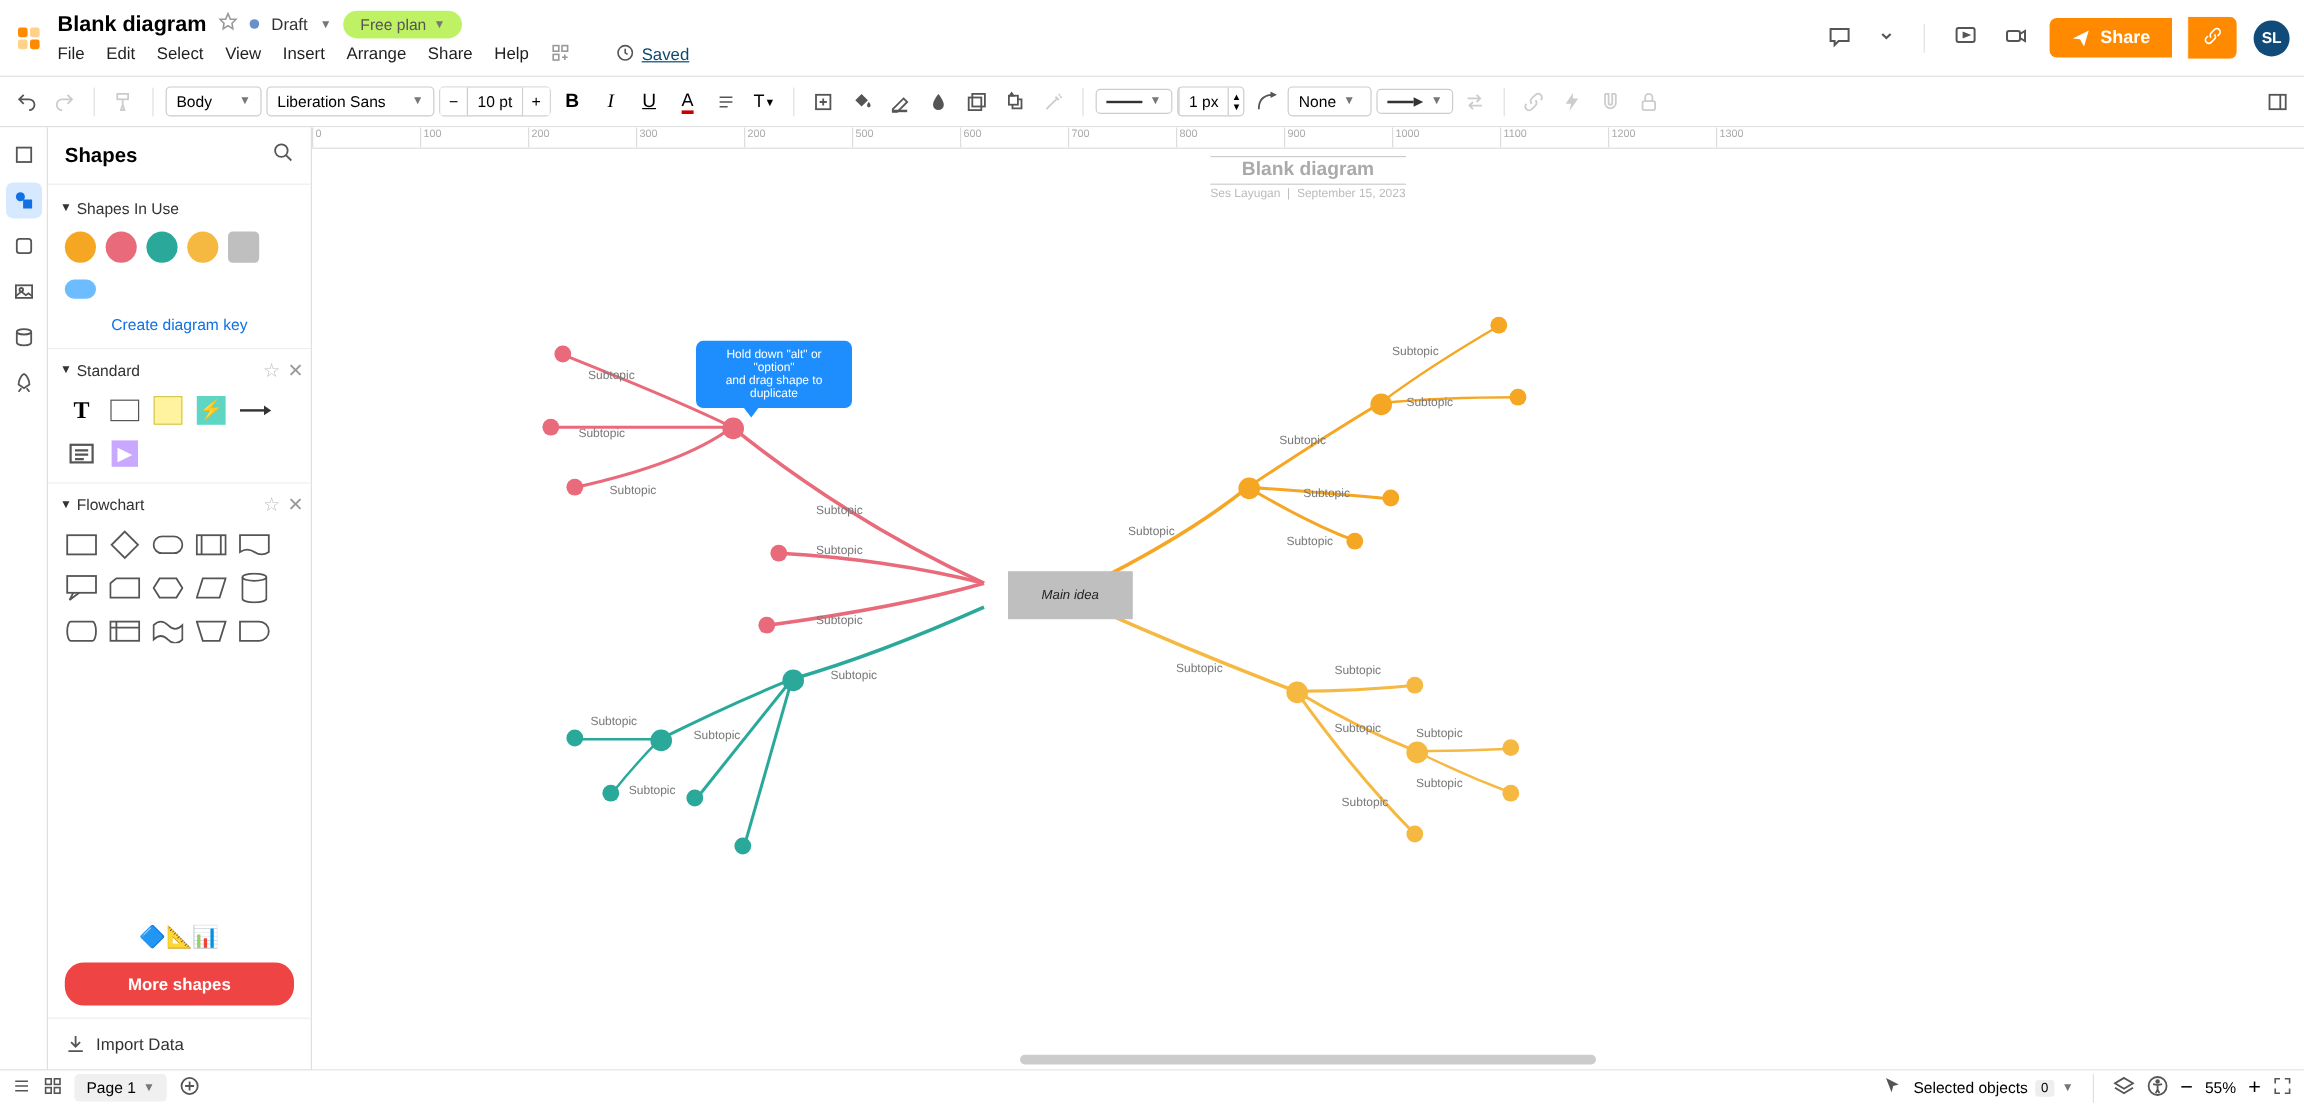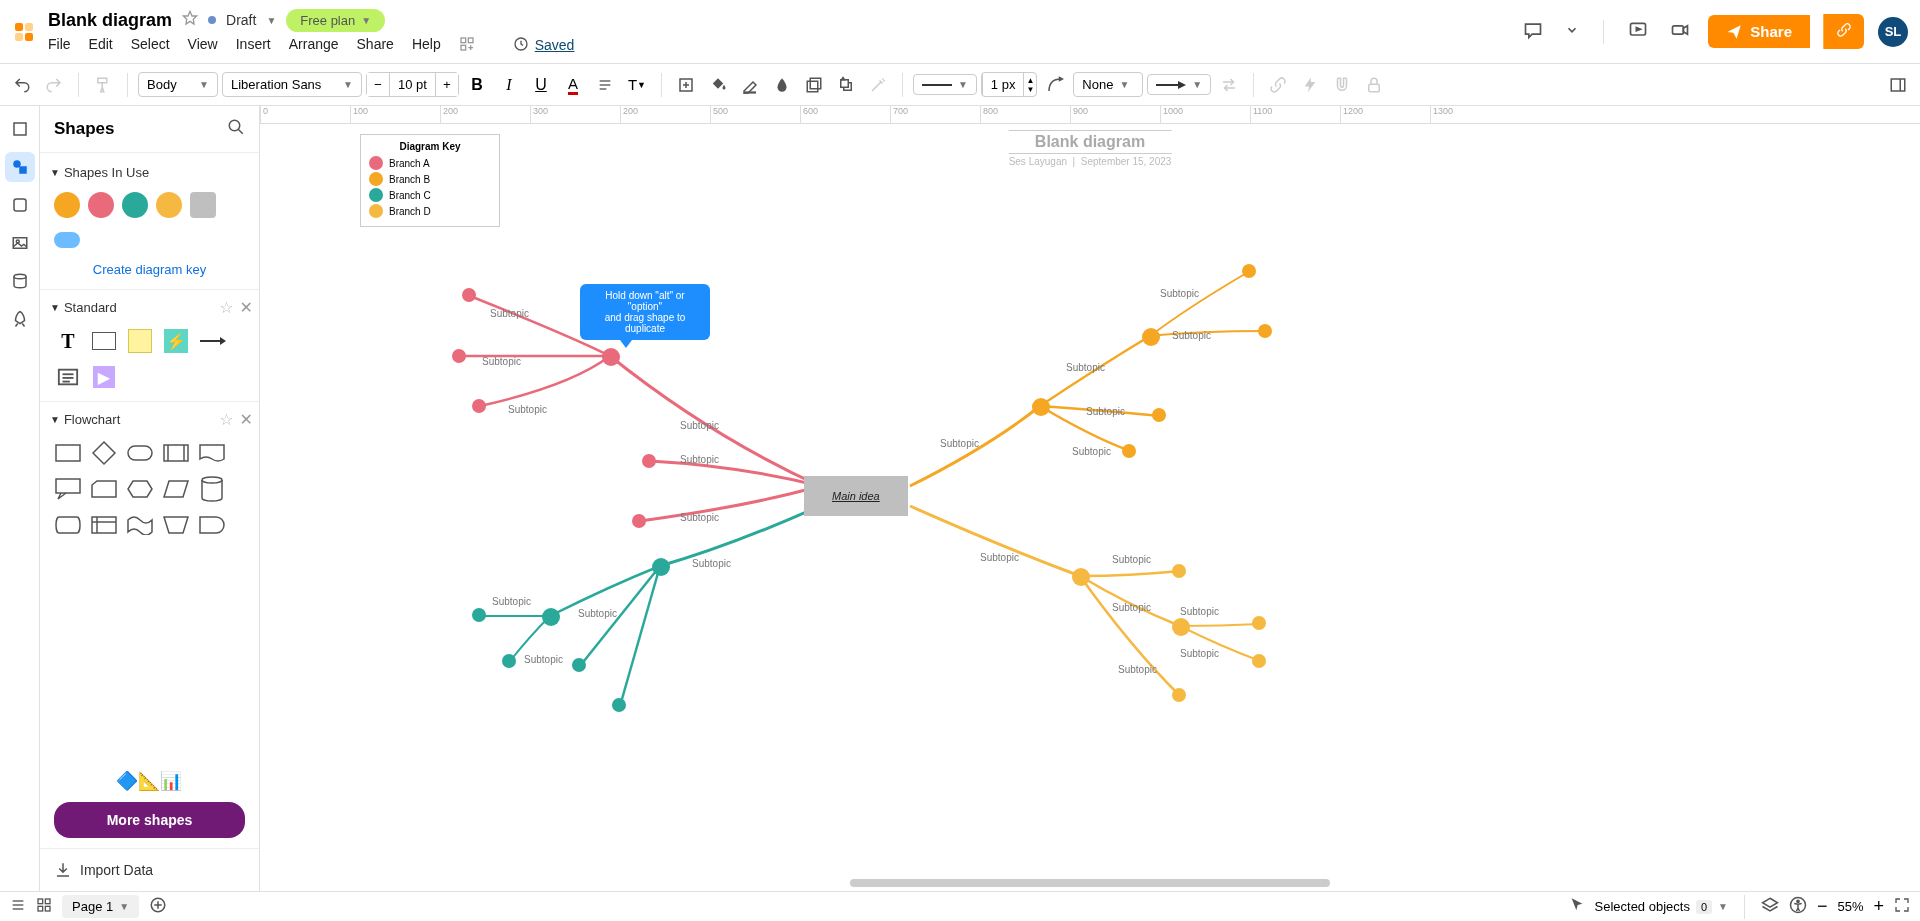--- a/index.html
+++ b/index.html
@@ -53,21 +53,21 @@
 .section-hdr-right { display: flex; align-items: center; gap: 6px; padding-right: 6px; }
 .shape-grid { display: flex; flex-wrap: wrap; gap: 8px; padding: 6px 14px; }
 .color-circle { width: 26px; height: 26px; border-radius: 50%; cursor: pointer; }
 .shape-cell { width: 28px; height: 28px; display: flex; align-items: center; justify-content: center; cursor: pointer; }
 .create-key { color: #1071e5; font-size: 13px; text-align: center; padding: 8px 0; cursor: pointer; }
 .small-box { width: 24px; height: 18px; border: 1px solid #555; background: #fff; }
 .sticky-note { width: 24px; height: 24px; background: #fff3a0; border: 1px solid #d6c94f; }
 .lightning { width: 24px; height: 24px; background: #5fd6c4; display: flex; align-items: center; justify-content: center; }
 .arrow-shape { width: 24px; height: 2px; background: #333; position: relative; }
 .arrow-shape::after { content: ''; position: absolute; right: -2px; top: -3px; border-left: 6px solid #333; border-top: 4px solid transparent; border-bottom: 4px solid transparent; }
-.more-shapes-btn { margin: 10px 14px; background: #701a75; color: #fff; border: none; border-radius: 16px; padding: 10px; font-size: 14px; font-weight: 600; cursor: pointer; }
+.more-shapes-btn { margin: 10px 14px; background: #ef4444; color: #fff; border: none; border-radius: 16px; padding: 10px; font-size: 14px; font-weight: 600; cursor: pointer; }
 .import-data { display: flex; align-items: center; gap: 8px; padding: 12px 14px; cursor: pointer; font-size: 14px; color: #333; border-top: 1px solid #eee; }
 
 
 .canvas-wrap { flex: 1; position: relative; background: #fff; overflow: hidden; }
 .canvas-inner { position: absolute; inset: 0; }
 .ruler-top { height: 18px; border-bottom: 1px solid #ddd; display: flex; font-size: 9px; color: #aaa; overflow: hidden; }
 .ruler-top span { display: inline-block; width: 90px; border-left: 1px solid #ddd; padding-left: 2px; }
 .scroll-h { position: absolute; bottom: 4px; left: 50%; transform: translateX(-50%); width: 480px; height: 8px; background: #ccc; border-radius: 4px; }
 .diagram-key { position: absolute; left: 100px; top: 28px; width: 140px; border: 1px solid #ccc; background: #fff; padding: 6px 8px; font-size: 10px; }
 .diagram-key .title { text-align: center; font-weight: 700; margin-bottom: 4px; }
@@ -573,39 +573,20 @@
         <span>700</span>
         <span>800</span>
         <span>900</span>
         <span>1000</span>
         <span>1100</span>
         <span>1200</span>
         <span>1300</span>
     </div>
     <div class="canvas-inner">
 
-      <div class="diagram-key">
-        <div class="title">Diagram Key</div>
-        <div class="key-row">
-            <span class="key-dot" style="background:#e96a7a;"></span>
-            <span>Branch A</span>
-          </div>
-        <div class="key-row">
-            <span class="key-dot" style="background:#f5a623;"></span>
-            <span>Branch B</span>
-          </div>
-        <div class="key-row">
-            <span class="key-dot" style="background:#2aa89a;"></span>
-            <span>Branch C</span>
-          </div>
-        <div class="key-row">
-            <span class="key-dot" style="background:#f5b841;"></span>
-            <span>Branch D</span>
-          </div>
-      </div>
 
       <div class="tooltip-hint">
         <div>Hold down "alt" or "option"</div>
         <div>and drag shape to duplicate</div>
       </div>
 
       <div class="canvas-title">
         <div class="t">Blank diagram</div>
         <div class="sub"><span>Ses Layugan</span> &nbsp;|&nbsp; <span>September 15, 2023</span></div>
       </div>
@@ -634,21 +615,21 @@
         <path d="M400 460 Q380 530 360 600" stroke="#2aa89a" stroke-width="2.5" fill="none"></path>
 
         <path d="M650 400 Q740 440 820 470" stroke="#f5b841" stroke-width="3" fill="none"></path>
         <path d="M820 470 Q870 470 920 465" stroke="#f5b841" stroke-width="2.5" fill="none"></path>
         <path d="M820 470 Q870 500 920 520" stroke="#f5b841" stroke-width="2.5" fill="none"></path>
         <path d="M920 520 Q960 520 1000 518" stroke="#f5b841" stroke-width="2" fill="none"></path>
         <path d="M920 520 Q960 540 1000 555" stroke="#f5b841" stroke-width="2" fill="none"></path>
         <path d="M820 470 Q870 540 920 590" stroke="#f5b841" stroke-width="2.5" fill="none"></path>
       </svg>
 
-      <div class="node-main" style="left:544px;top:370px;text-decoration:underline;">Main idea</div>
+      <div class="node-main" style="left:580px;top:370px;">Main idea</div>
 
       <div class="node-dot" style="left:342px;top:242px;background:#e96a7a;"></div>
       <div class="node-dot" style="left:202px;top:182px;background:#e96a7a;width:14px;height:14px;"></div>
       <div class="node-label" style="left:230px;top:202px;">Subtopic</div>
       <div class="node-dot" style="left:192px;top:243px;background:#e96a7a;width:14px;height:14px;"></div>
       <div class="node-label" style="left:222px;top:250px;">Subtopic</div>
       <div class="node-dot" style="left:212px;top:293px;background:#e96a7a;width:14px;height:14px;"></div>
       <div class="node-label" style="left:248px;top:298px;">Subtopic</div>
       <div class="node-label" style="left:420px;top:314px;">Subtopic</div>
       <div class="node-dot" style="left:382px;top:348px;background:#e96a7a;width:14px;height:14px;"></div>

